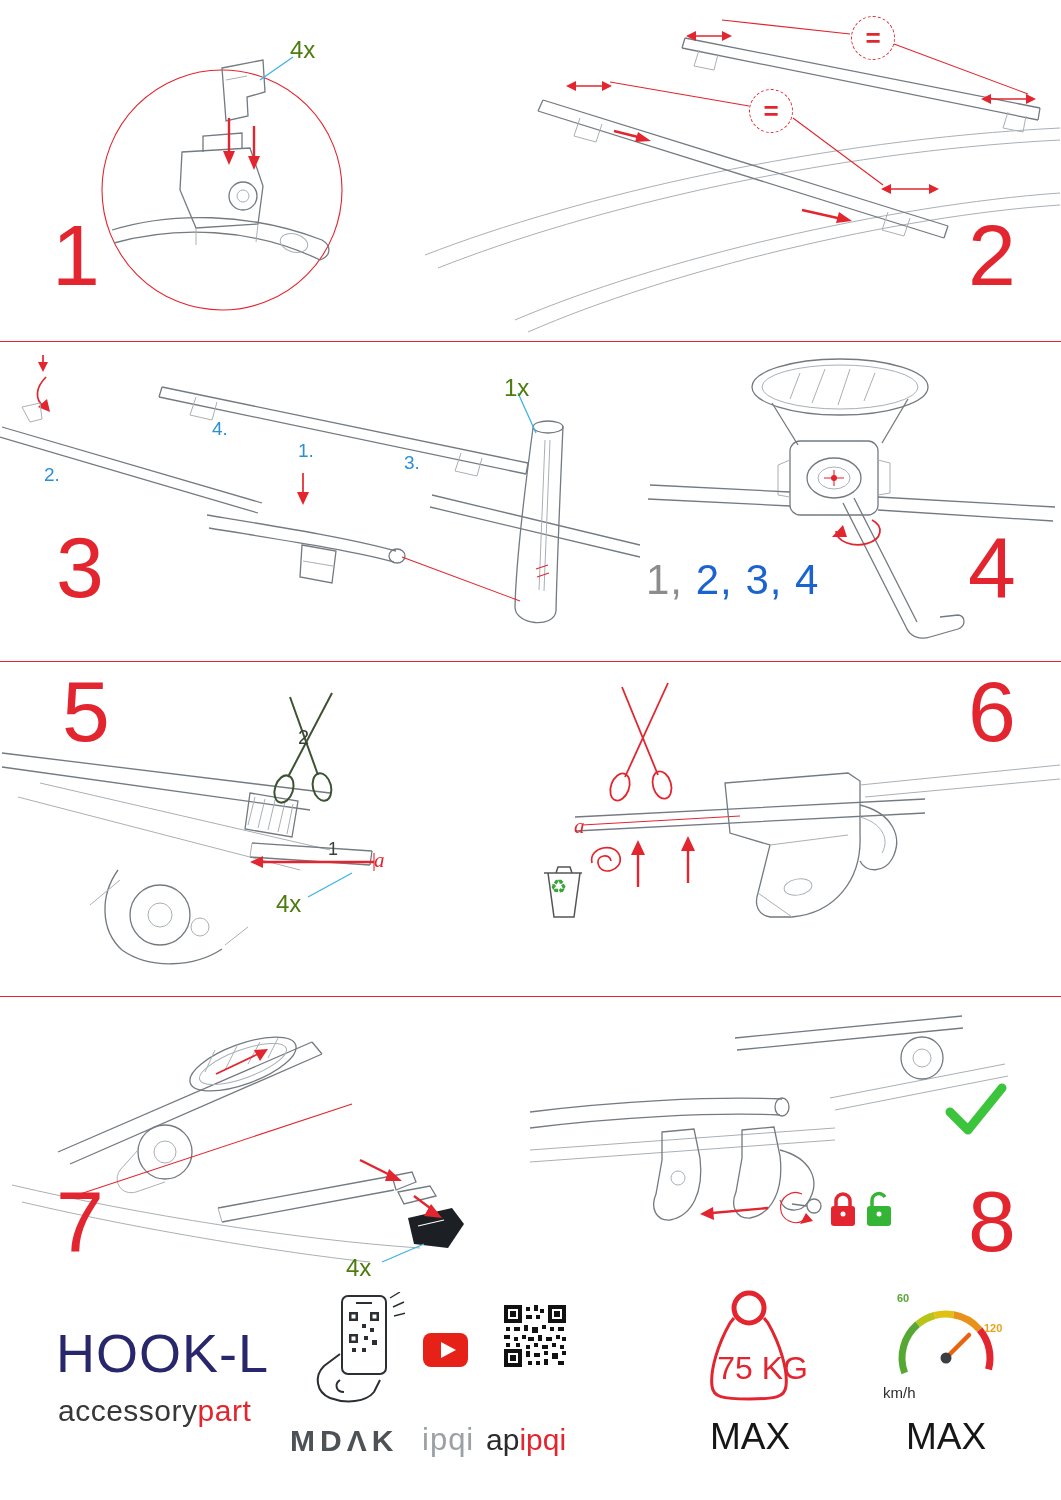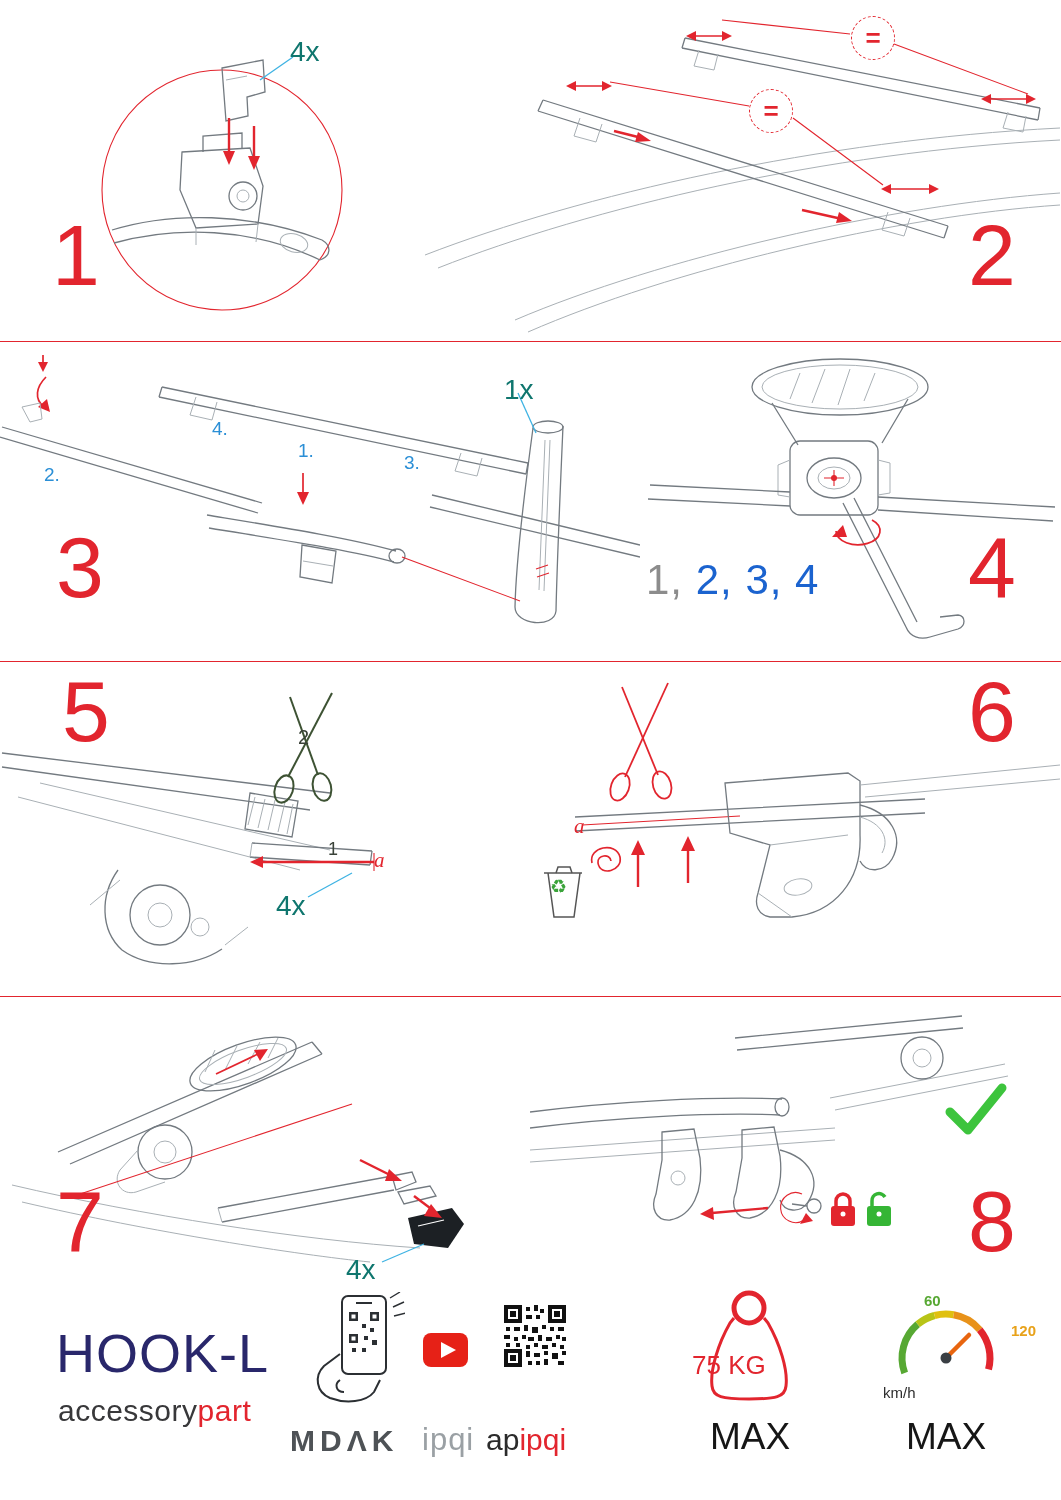--- a/index.html
+++ b/index.html
@@ -4,21 +4,21 @@
 <title>HOOK-L</title>
 <style>
   html,body{margin:0;padding:0;background:#ffffff;}
   .page{position:relative;width:1061px;height:1500px;background:#fff;overflow:hidden;
         font-family:"Liberation Sans",sans-serif;}
   .panel{position:absolute;}
   .panel svg{position:absolute;left:0;top:0;}
   .divider{position:absolute;left:0;width:1061px;border-top:1.6px solid #e2252e;height:0;}
   .step-num{position:absolute;color:#e2252e;font-size:86px;line-height:1;font-weight:400;
             letter-spacing:-2px;}
-  .qty{position:absolute;color:#0f766e;font-size:28px;font-weight:400;}
+  .qty{position:absolute;color:#4d7c0f;font-size:24px;font-weight:400;}
   .sub{position:absolute;color:#2b8fd6;font-size:19px;font-weight:400;}
   .eq-badge{position:absolute;width:44px;height:44px;border:1.6px dashed #e2252e;border-radius:50%;
             display:flex;align-items:center;justify-content:center;color:#e2252e;
             font-size:26px;font-weight:bold;box-sizing:border-box;}
   .seq{position:absolute;font-size:42px;letter-spacing:1px;}
   .seq .first{color:#8c8c8c;}
   .seq .rest{color:#1b63cf;}
   .small-dark{position:absolute;color:#3a4238;font-size:20px;}
   .strap-a{position:absolute;color:#e2252e;font-size:21px;font-style:italic;
            font-family:"Liberation Serif",serif;}
@@ -31,23 +31,23 @@
   .r2{stroke:#e2252e;fill:none;stroke-width:2.4px;}
   .b1{stroke:#3fb3e3;fill:none;stroke-width:1.3px;}
   
   .product-logo{position:absolute;color:#29276b;font-size:54px;font-weight:400;letter-spacing:1px;}
   .brand{position:absolute;font-size:30px;letter-spacing:0.5px;}
   .brand .bk{color:#38383a;} .brand .rd{color:#e2252e;text-align:right;}
   .mdak{position:absolute;color:#4e5256;font-size:30px;font-weight:bold;letter-spacing:5px;}
   .ipqi{position:absolute;color:#9aa0a4;font-size:31px;letter-spacing:1px;}
   .apline{position:absolute;font-size:30px;}
   .apline .bk{color:#2b2b2b;} .apline .rd{color:#e2252e;}
-  .kg{position:absolute;color:#e2252e;font-size:26px;text-align:left;}
+  .kg{position:absolute;color:#e2252e;font-size:32px;text-align:right;}
   .max{position:absolute;color:#161616;font-size:37px;text-align:center;}
-  .spd{position:absolute;font-size:15px;font-weight:bold;margin-left:27px;}
+  .spd{position:absolute;font-size:11px;font-weight:bold;}
   .kmh{position:absolute;color:#2d2d2d;font-size:15px;text-align:left;font-weight:400;}
 </style>
 </head>
 <body>
 
 <div class="page">
 
   <div class="divider" style="top:341px"></div>
   <div class="divider" style="top:661px"></div>
   <div class="divider" style="top:996px"></div>

